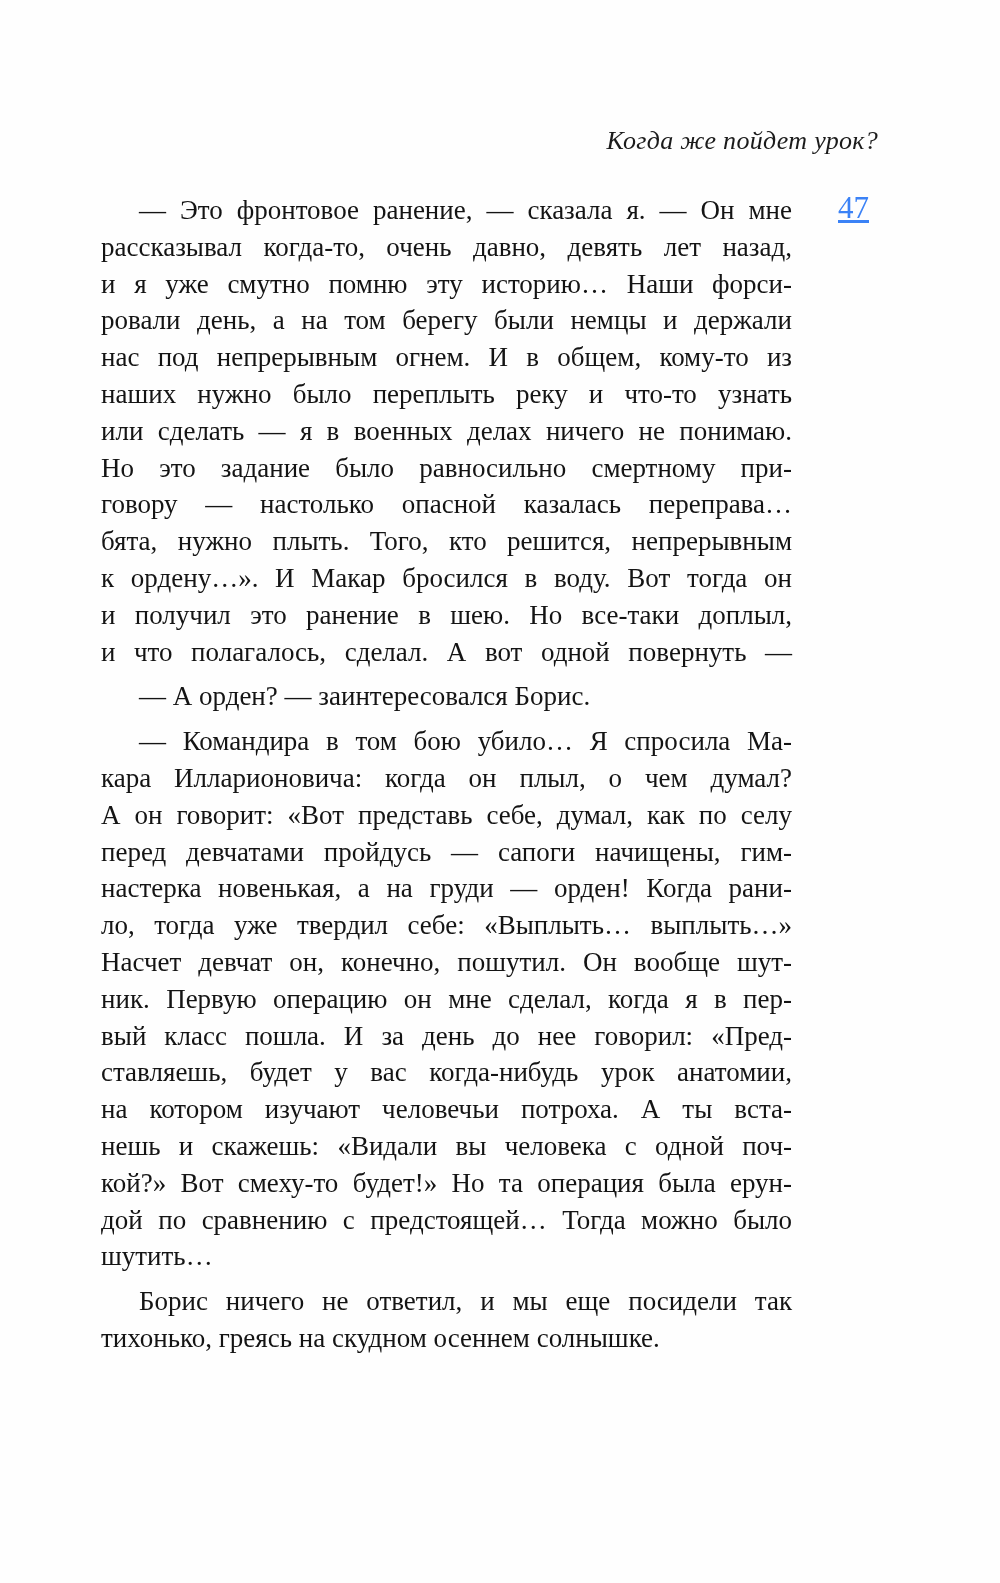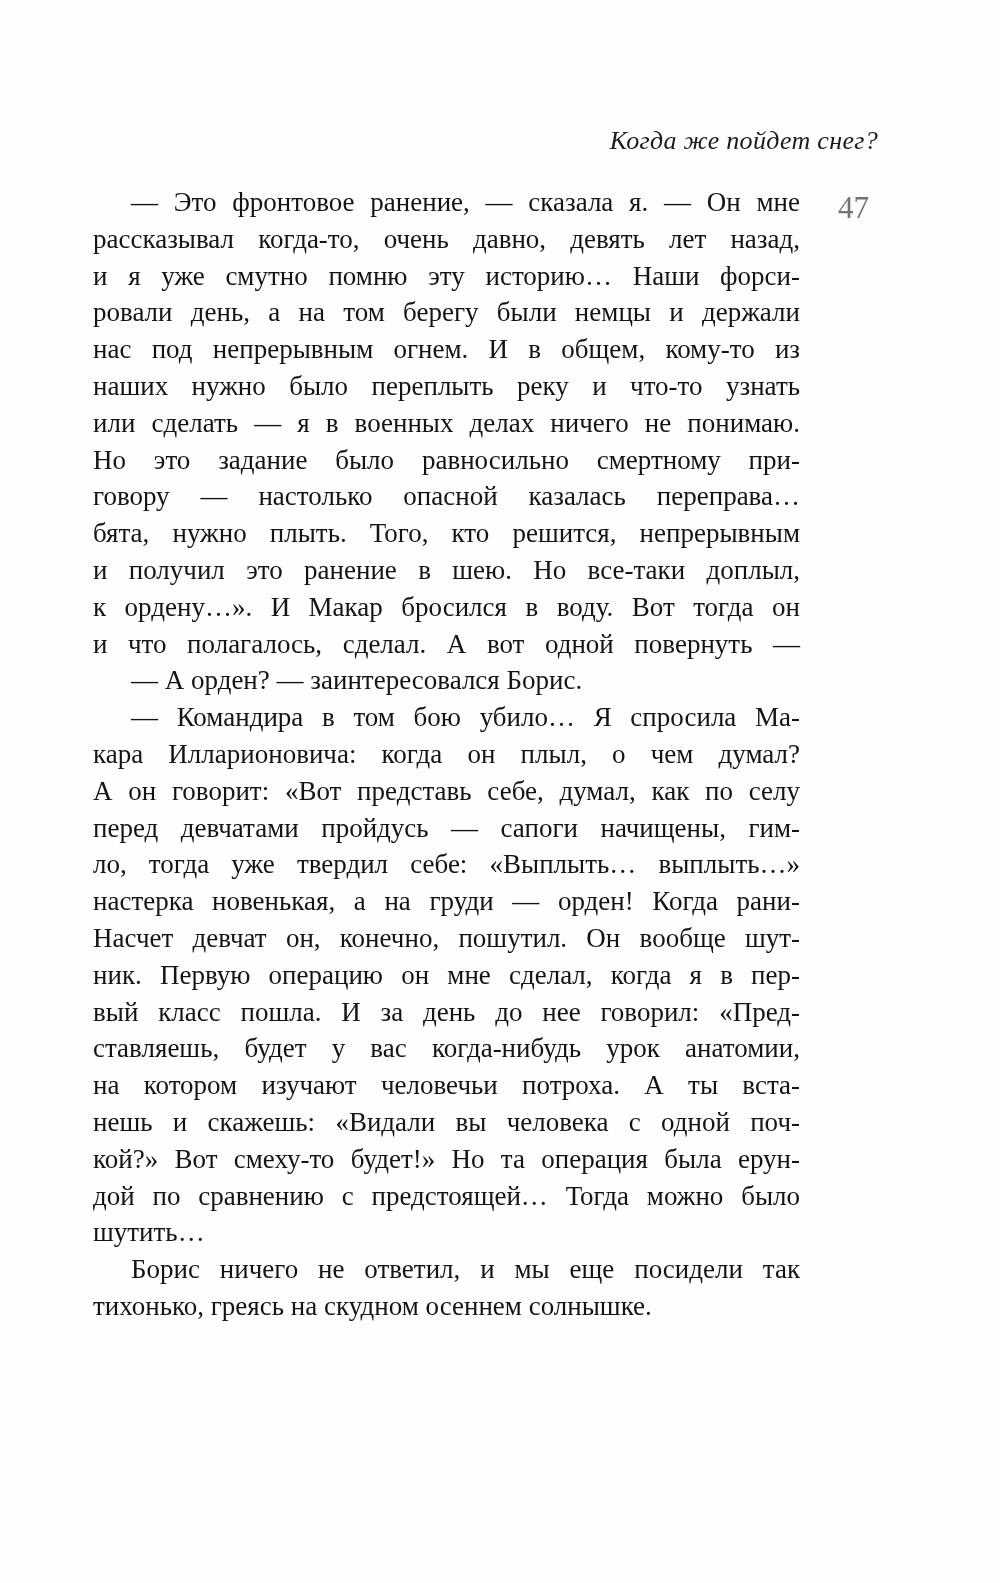--- a/index.html
+++ b/index.html
@@ -24,75 +24,76 @@
     font-style: italic;
     letter-spacing: 0.3px;
     color: #1b1b1b;
     white-space: nowrap;
   }
   .folio {
     position: absolute;
     top: 190px;
     left: 838px;
     font-size: 31px;
-    color: #737373;
+    color: #3b82f6;
+    text-decoration: underline;
   }
   .body-text {
     position: absolute;
     left: 93px;
     top: 184px;
     width: 707px;
     font-size: 27px;
     line-height: 36.8px;
     color: #141414;
   }
-  .paragraph { margin: 0; }
+  .paragraph { margin: 8px; }
   .line {
     text-align: justify;
     text-align-last: justify;
     -moz-text-align-last: justify;
   }
   .line.first { text-indent: 38px; }
   .line.last {
     text-align-last: left;
     -moz-text-align-last: left;
   }
 </style>
 </head>
 <body>
 
 <div class="page">
-  <div class="running-header">Когда же пойдет снег?</div>
+  <div class="running-header">Когда же пойдет урок?</div>
   <div class="folio">47</div>
   <div class="body-text">
       <div class="paragraph">
         <div class="line first">— Это фронтовое ранение, — сказала я. — Он мне</div>
         <div class="line">рассказывал когда-то, очень давно, девять лет назад,</div>
         <div class="line">и я уже смутно помню эту историю… Наши форси-</div>
         <div class="line">ровали день, а на том берегу были немцы и держали</div>
         <div class="line">нас под непрерывным огнем. И в общем, кому-то из</div>
         <div class="line">наших нужно было переплыть реку и что-то узнать</div>
         <div class="line">или сделать — я в военных делах ничего не понимаю.</div>
         <div class="line">Но это задание было равносильно смертному при-</div>
         <div class="line">говору — настолько опасной казалась переправа…</div>
         <div class="line">бята, нужно плыть. Того, кто решится, непрерывным</div>
+        <div class="line">к ордену…». И Макар бросился в воду. Вот тогда он</div>
         <div class="line">и получил это ранение в шею. Но все-таки доплыл,</div>
-        <div class="line">к ордену…». И Макар бросился в воду. Вот тогда он</div>
         <div class="line">и что полагалось, сделал. А вот одной повернуть —</div>
       </div>
       <div class="paragraph">
         <div class="line first last">— А орден? — заинтересовался Борис.</div>
       </div>
       <div class="paragraph">
         <div class="line first">— Командира в том бою убило… Я спросила Ма-</div>
         <div class="line">кара Илларионовича: когда он плыл, о чем думал?</div>
         <div class="line">А он говорит: «Вот представь себе, думал, как по селу</div>
         <div class="line">перед девчатами пройдусь — сапоги начищены, гим-</div>
+        <div class="line">настерка новенькая, а на груди — орден! Когда рани-</div>
         <div class="line">ло, тогда уже твердил себе: «Выплыть… выплыть…»</div>
-        <div class="line">настерка новенькая, а на груди — орден! Когда рани-</div>
         <div class="line">Насчет девчат он, конечно, пошутил. Он вообще шут-</div>
         <div class="line">ник. Первую операцию он мне сделал, когда я в пер-</div>
         <div class="line">вый класс пошла. И за день до нее говорил: «Пред-</div>
         <div class="line">ставляешь, будет у вас когда-нибудь урок анатомии,</div>
         <div class="line">на котором изучают человечьи потроха. А ты вста-</div>
         <div class="line">нешь и скажешь: «Видали вы человека с одной поч-</div>
         <div class="line">кой?» Вот смеху-то будет!» Но та операция была ерун-</div>
         <div class="line">дой по сравнению с предстоящей… Тогда можно было</div>
         <div class="line last">шутить…</div>
       </div>

